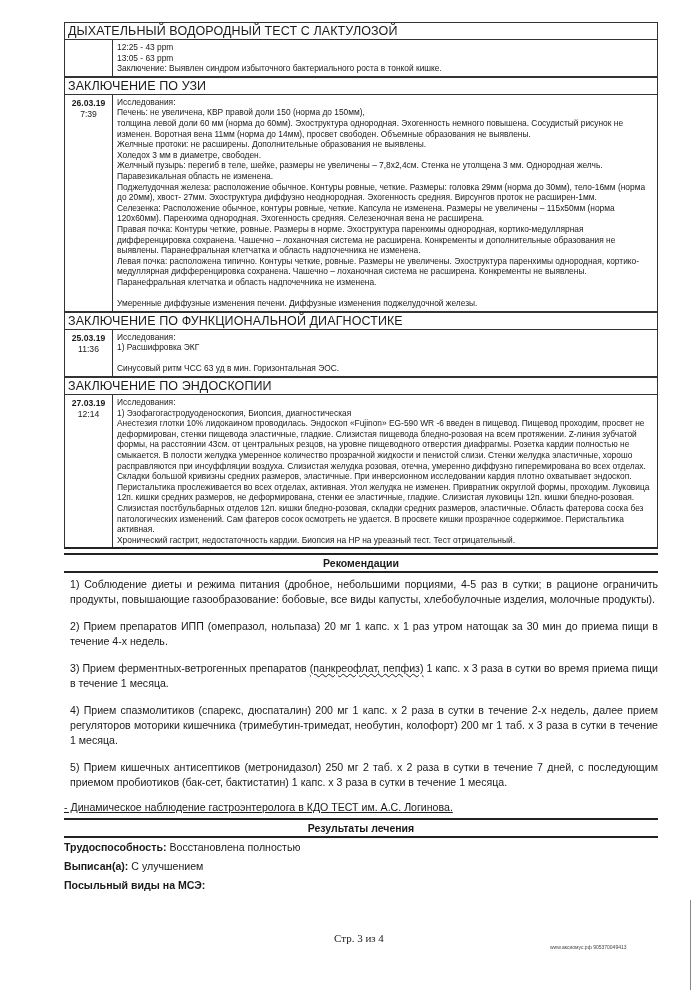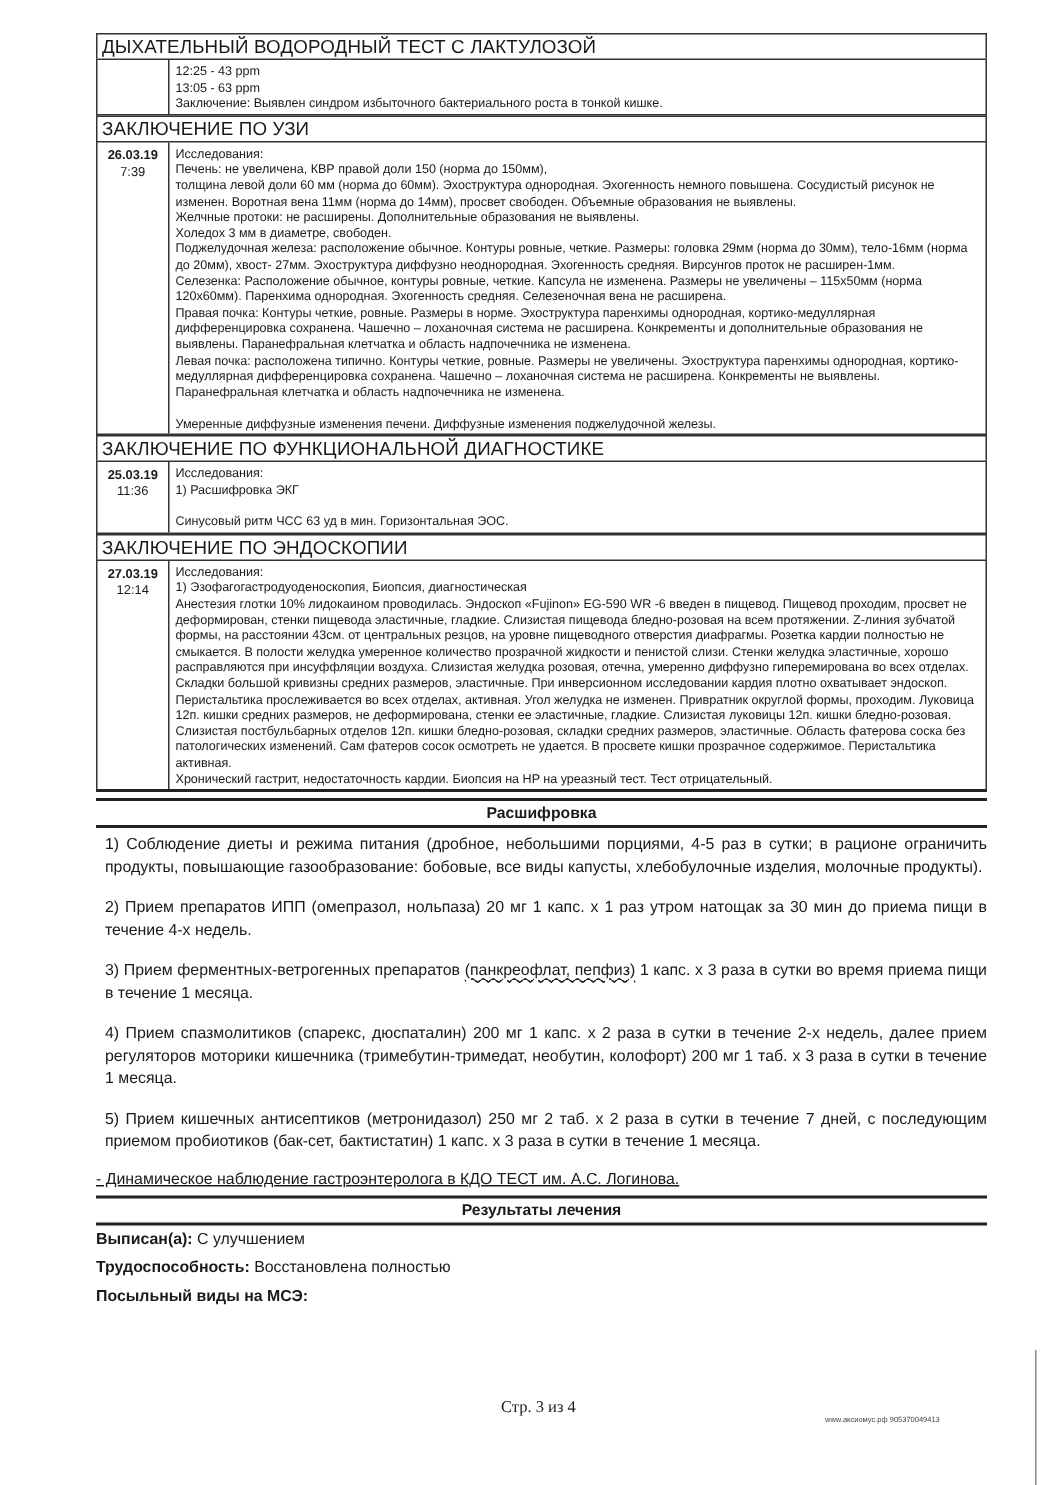--- a/index.html
+++ b/index.html
@@ -48,20 +48,21 @@
     <div class="date-col">
       <div class="d">26.03.19</div>
       <div>7:39</div>
     </div>
     <div class="text-col">
       <p>Исследования:</p>
       <p>Печень: не увеличена, КВР  правой доли 150 (норма до 150мм),</p>
       <p>толщина левой доли 60 мм (норма до 60мм). Эхоструктура однородная. Эхогенность немного повышена. Сосудистый рисунок не изменен.  Воротная вена 11мм (норма до 14мм), просвет свободен. Объемные образования не выявлены.</p>
       <p>Желчные протоки: не расширены.  Дополнительные образования не выявлены.</p>
       <p>Холедох 3 мм  в диаметре, свободен.</p>
+      <p>Желчный пузырь:  перегиб в теле, шейке,  размеры не увеличены – 7,8х2,4см. Стенка не утолщена 3 мм. Однородная желчь.  Паравезикальная область не изменена.</p>
       <p>Поджелудочная железа: расположение обычное. Контуры ровные, четкие. Размеры: головка 29мм (норма до 30мм), тело-16мм (норма до 20мм), хвост- 27мм. Эхоструктура диффузно неоднородная. Эхогенность средняя. Вирсунгов проток не расширен-1мм.</p>
       <p>Селезенка: Расположение обычное, контуры ровные, четкие. Капсула не изменена. Размеры  не увеличены – 115х50мм (норма 120х60мм).  Паренхима однородная.   Эхогенность средняя. Селезеночная вена не расширена.</p>
       <p>Правая почка:  Контуры четкие, ровные. Размеры в норме. Эхоструктура паренхимы однородная, кортико-медуллярная дифференцировка сохранена.  Чашечно – лоханочная система не расширена. Конкременты и дополнительные образования не выявлены.   Паранефральная клетчатка и область надпочечника не изменена.</p>
       <p>Левая  почка:  расположена типично. Контуры четкие, ровные. Размеры не увеличены. Эхоструктура паренхимы однородная, кортико-медуллярная дифференцировка сохранена.  Чашечно – лоханочная система не расширена. Конкременты не выявлены.  Паранефральная клетчатка и область надпочечника не изменена.</p>
       <div class="gap"></div>
       <p>Умеренные диффузные изменения печени. Диффузные изменения поджелудочной железы.</p>
     </div>
   </div>
 
   <div class="sec-head">ЗАКЛЮЧЕНИЕ ПО ФУНКЦИОНАЛЬНОЙ ДИАГНОСТИКЕ</div>
@@ -85,29 +86,29 @@
       <div>12:14</div>
     </div>
     <div class="text-col">
       <p>Исследования:</p>
       <p>1) Эзофагогастродуоденоскопия, Биопсия, диагностическая</p>
       <p>Анестезия глотки 10% лидокаином проводилась.  Эндоскоп «Fujinon» EG-590 WR -6  введен в пищевод. Пищевод проходим, просвет не деформирован, стенки пищевода эластичные, гладкие. Слизистая пищевода бледно-розовая на всем протяжении. Z-линия зубчатой формы, на расстоянии 43см. от центральных резцов, на уровне пищеводного отверстия диафрагмы. Розетка кардии полностью не смыкается. В полости желудка умеренное количество прозрачной жидкости и пенистой слизи. Стенки желудка эластичные, хорошо расправляются при инсуффляции воздуха. Слизистая желудка розовая, отечна, умеренно диффузно гиперемирована во всех отделах. Складки большой кривизны средних размеров, эластичные. При инверсионном исследовании кардия плотно охватывает эндоскоп. Перистальтика прослеживается во всех отделах, активная. Угол желудка не изменен. Привратник округлой формы, проходим. Луковица 12п. кишки средних размеров, не деформирована, стенки ее эластичные, гладкие. Слизистая луковицы 12п. кишки бледно-розовая. Слизистая постбульбарных отделов 12п. кишки бледно-розовая, складки средних размеров, эластичные. Область фатерова соска без патологических изменений. Сам фатеров сосок осмотреть не удается. В просвете кишки прозрачное содержимое. Перистальтика активная.</p>
       <p>Хронический гастрит, недостаточность кардии. Биопсия на HP на уреазный тест. Тест отрицательный.</p>
     </div>
   </div>
 
-  <div class="rec-bar">Расшифровка</div>
+  <div class="rec-bar">Рекомендации</div>
   <p class="rec">1) Соблюдение диеты и режима питания (дробное, небольшими порциями, 4-5 раз в сутки; в рационе ограничить продукты, повышающие газообразование: бобовые, все виды капусты, хлебобулочные изделия, молочные продукты).</p>
   <p class="rec">2) Прием препаратов ИПП (омепразол, нольпаза) 20 мг 1 капс. х 1 раз утром натощак за 30 мин до приема пищи в течение 4-х недель.</p>
   <p class="rec"><span>3) Прием ферментных-ветрогенных препаратов </span><span class="uline">(панкреофлат, пепфиз)</span><span> 1 капс. х 3 раза в сутки во время приема пищи в течение 1 месяца.</span></p>
   <p class="rec">4) Прием спазмолитиков (спарекс, дюспаталин) 200 мг 1 капс. х 2 раза в сутки в течение 2-х недель, далее прием регуляторов моторики кишечника (тримебутин-тримедат, необутин, колофорт) 200 мг 1 таб. х 3 раза в сутки в течение 1 месяца.</p>
   <p class="rec">5) Прием кишечных антисептиков (метронидазол) 250 мг 2 таб. х 2 раза в сутки в течение 7 дней, с последующим приемом пробиотиков (бак-сет, бактистатин) 1 капс. х 3 раза в сутки в течение 1 месяца.</p>
   <div class="rec-last">- Динамическое наблюдение гастроэнтеролога в КДО ТЕСТ им. А.С. Логинова.</div>
 
   <div class="res-bar">Результаты лечения</div>
+  <div class="res-row"><b>Трудоспособность:</b> <span>Восстановлена полностью</span></div>
   <div class="res-row"><b>Выписан(а):</b> <span>С улучшением</span></div>
-  <div class="res-row"><b>Трудоспособность:</b> <span>Восстановлена полностью</span></div>
   <div class="res-row"><b>Посыльный виды на МСЭ:</b> <span></span></div>
 </div>
 
 <div class="footer-page">Стр. 3 из 4</div>
 <div class="footer-code">www.аксиомус.рф  905370049413</div>
 <div class="right-rule"></div>
 
 </body></html>

